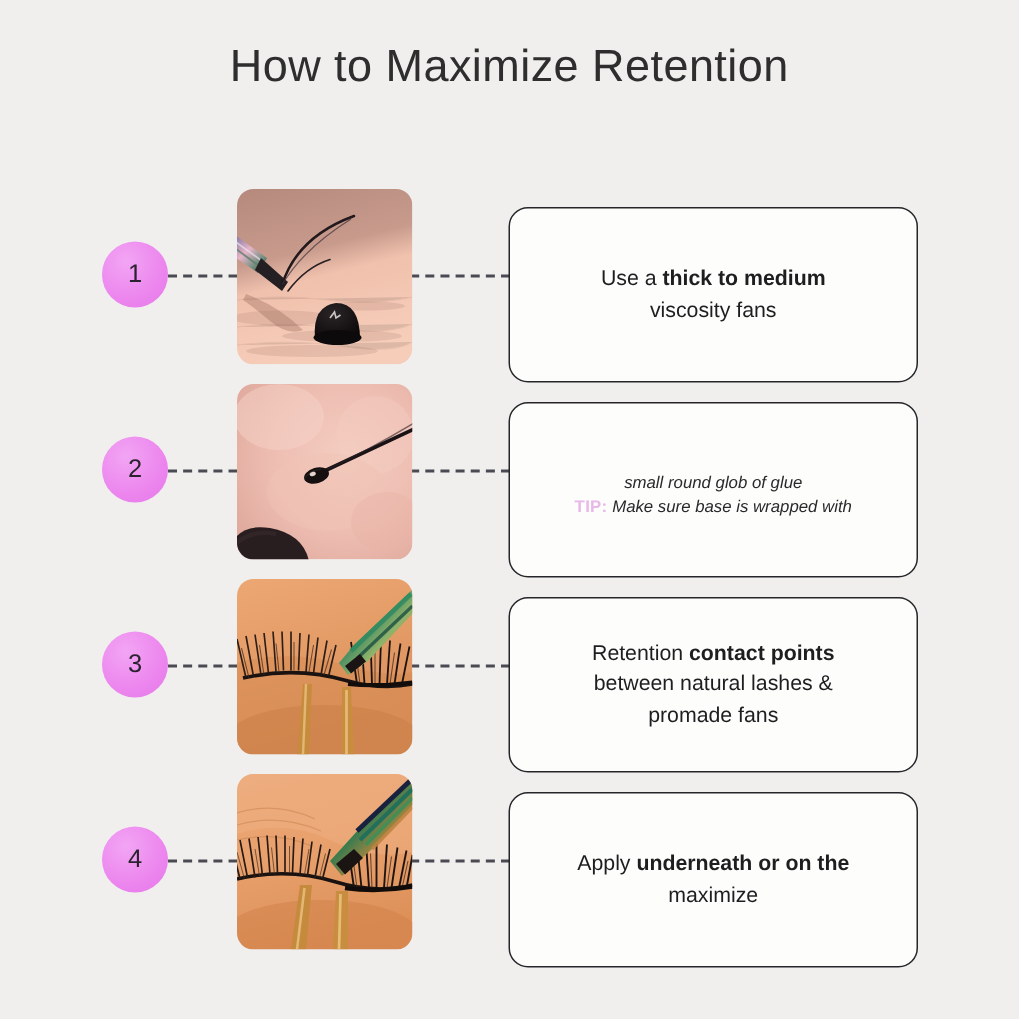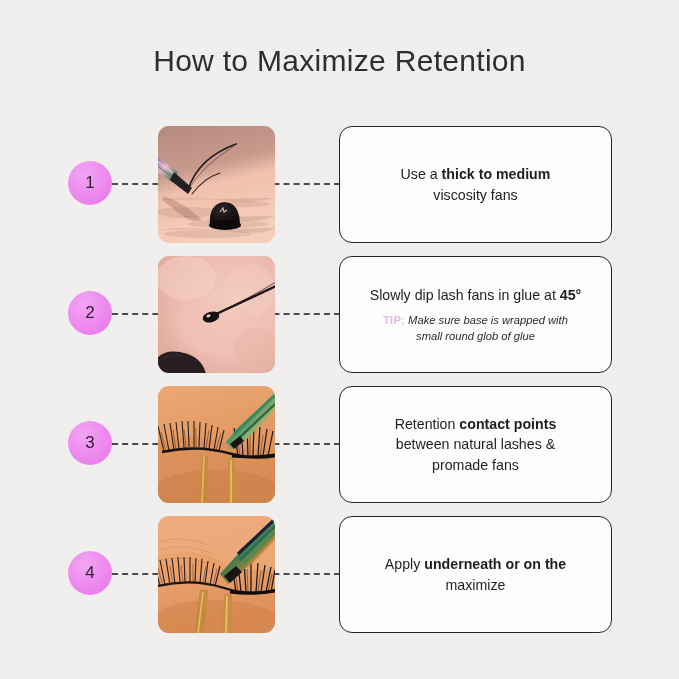--- a/index.html
+++ b/index.html
@@ -10,21 +10,21 @@
   body {
     background:#f0efee;
     font-family:"Liberation Sans", sans-serif;
     overflow:hidden;
     position:relative;
   }
 
   
   #page-title {
     position:absolute;
-    left:0; right:0; top:44px;
+    left:0; right:0; top:28px;
     text-align:center;
     font-size:30px;
     font-weight:300;
     letter-spacing:0.3px;
     color:#2e2e2e;
     white-space:nowrap;
   }
 
   
   #steps {
@@ -71,21 +71,21 @@
     width:117px; height:117px;
     border-radius:11px;
     overflow:hidden;
     z-index:2;
   }
   .thumb svg { display:block; width:117px; height:117px; }
 
   
   .card {
     position:absolute;
-    left:339px; top:0;
+    left:339px; top:12px;
     width:273px; height:117px;
     background:#fdfdfb;
     border:1.3px solid #26262a;
     border-radius:13px;
     z-index:2;
     display:flex;
     flex-direction:column;
     align-items:center;
     justify-content:center;
     padding:6px 16px;
@@ -227,30 +227,27 @@
         <path d="M54 60 Q84 46 118 30" stroke="#191316" stroke-width="2.4" fill="none" stroke-linecap="round"></path>
         <path d="M58 58 Q88 44 118 26" stroke="#2b2024" stroke-width="1.1" fill="none" opacity="0.6"></path>
 
         <ellipse cx="53" cy="61" rx="8.5" ry="5.2" fill="#15100f" transform="rotate(-16 53 61)"></ellipse>
         <ellipse cx="50.5" cy="60" rx="2.1" ry="1.5" fill="#f0dfd6" opacity="0.95" transform="rotate(-16 50 60)"></ellipse>
         <path d="M45 63 Q49 57 56 57" stroke="#3b2d2b" stroke-width="0.8" fill="none" opacity="0.6"></path>
       </svg>
     </div>
 
     <div class="card">
-      <div class="line">
-        <span>Slowly dip lash fans in glue at </span><b>45°</b>
-      </div>
       <div class="tip-wrap">
+        <div class="tip-line">
+          <span>small round glob of glue</span>
+        </div>
         <div class="tip-line">
           <span class="tip-label">TIP:</span>
           <span>Make sure base is wrapped with</span>
-        </div>
-        <div class="tip-line">
-          <span>small round glob of glue</span>
         </div>
       </div>
     </div>
   </div>
 
   <div class="step-row">
     <div class="connector"></div>
 
     <div class="badge">
       <span>3</span>

